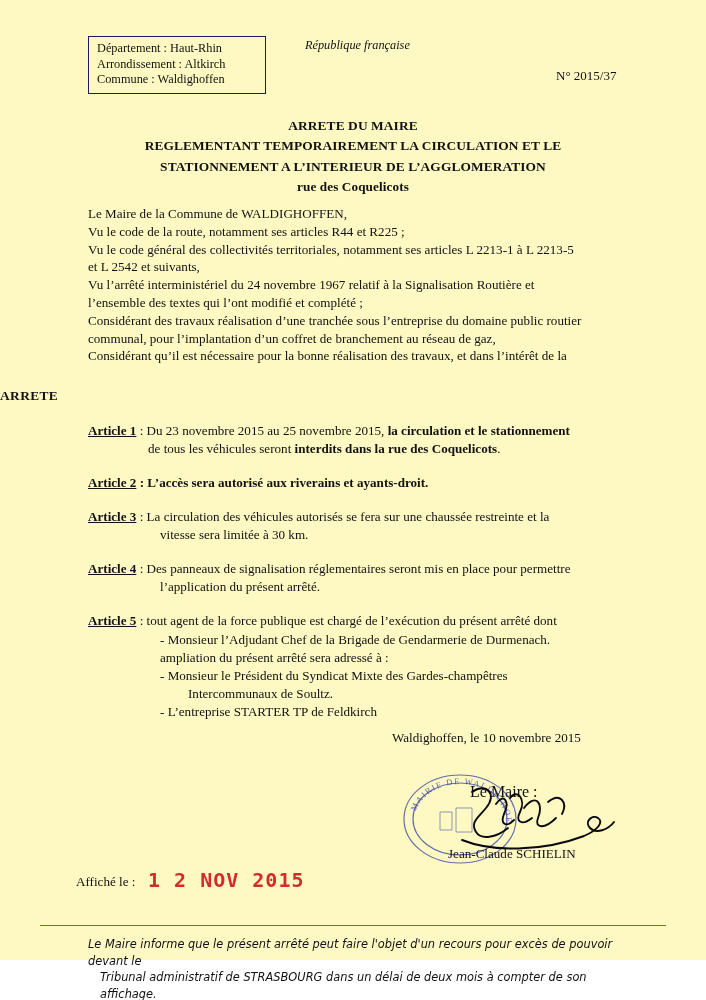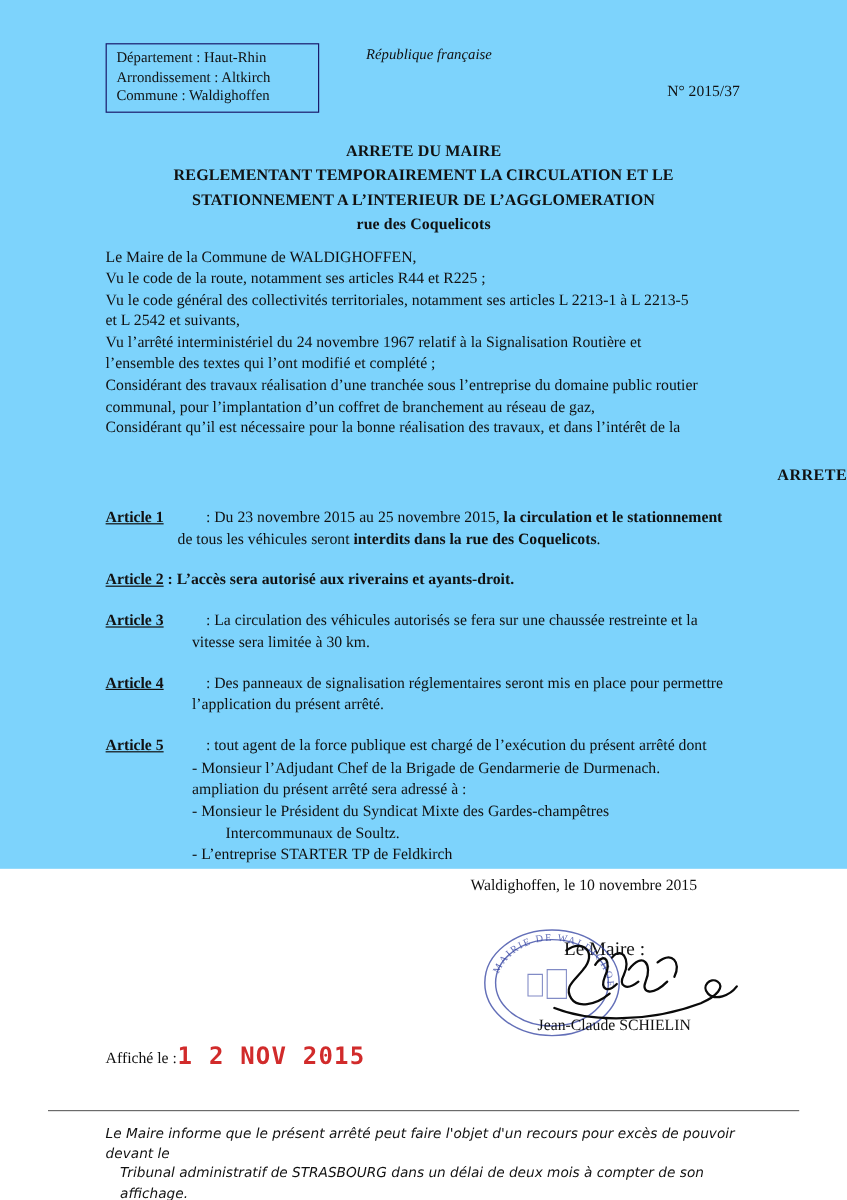--- a/index.html
+++ b/index.html
@@ -12,22 +12,22 @@
     height: 1000px;
     position: relative;
     font-family: "Liberation Serif", serif;
     color: #111;
     overflow: hidden;
   }
   .page {
     position: absolute;
     inset: 0;
     width: 706px;
-    height: 724px;
-    background: #7dd3fc;
+    height: 960px;
+    background: #fef9c3;
   }
 
   
   .header-box {
     position: absolute;
     left: 88px;
     top: 36px;
     width: 178px;
     border: 1px solid #1b1b6b;
     padding: 4px 6px 5px 8px;
@@ -80,21 +80,21 @@
   .body-block p {
     margin: 0 0 0 0;
     text-indent: 0;
   }
 
   .arrete-word {
     position: absolute;
     left: 0;
     top: 388px;
     width: 706px;
-    text-align: right;
+    text-align: left;
     font-weight: bold;
     font-size: 13.4px;
     letter-spacing: .4px;
   }
 
   
   .articles {
     position: absolute;
     left: 88px;
     top: 422px;
@@ -106,21 +106,20 @@
     display: block;
     margin-bottom: 16px;
   }
   .art-label {
     font-weight: bold;
     text-decoration: underline;
     white-space: nowrap;
   }
   .art-body {
     display: inline;
-    margin-left: 32px;
   }
   .art-cont {
     display: block;
     padding-left: 60px;
   }
   .art-cont2 {
     display: block;
     padding-left: 72px;
   }
   .art-cont3 {
@@ -166,21 +165,21 @@
     left: 452px;
     top: 778px;
     width: 180px;
     height: 80px;
     pointer-events: none;
   }
 
   
   .affiche {
     position: absolute;
-    left: 88px;
+    left: 76px;
     top: 874px;
     font-size: 13.1px;
   }
   .affiche-date {
     position: absolute;
     left: 148px;
     top: 868px;
     color: #d12b2b;
     font-family: "DejaVu Sans Mono", monospace;
     font-size: 20px;

